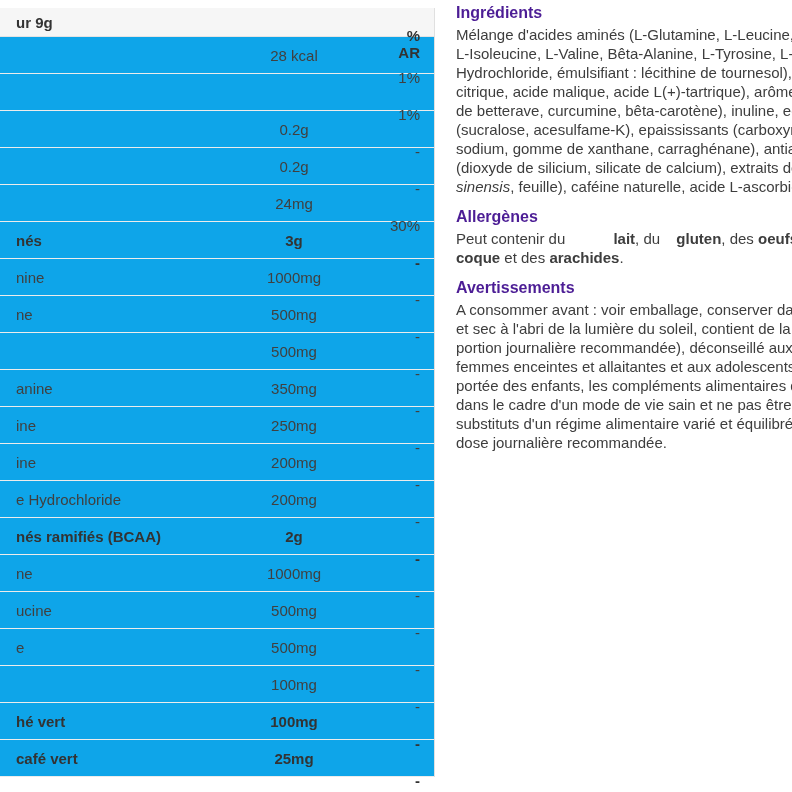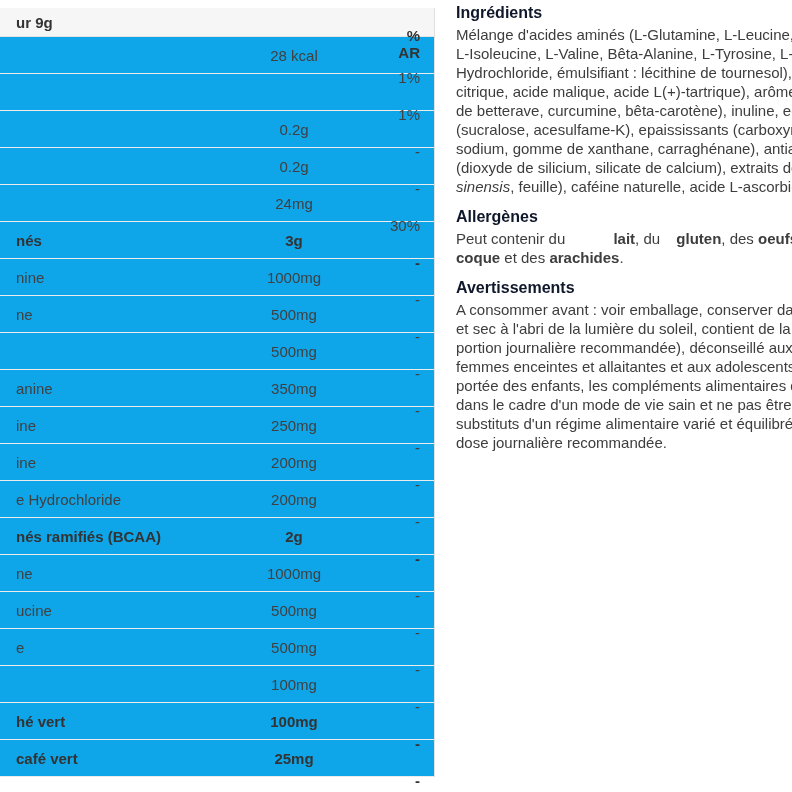--- a/index.html
+++ b/index.html
@@ -16,21 +16,21 @@
          border-bottom:1px solid #ececec;font-size:15px;color:#404040;background:#0ea5e9;}
   .t-row.bold{font-weight:700;color:#333;}
   .t-label{flex:1;padding-left:16px;white-space:nowrap;overflow:hidden;}
   .t-value{width:180px;text-align:center;}
   .t-ar{width:36px;text-align:right;margin-top:44px;}
   .footnote{margin-top:14px;padding-left:2px;font-size:15px;color:#3c3c3c;white-space:nowrap;overflow:hidden;}
 
   
   .info-col{position:absolute;left:456px;top:0;width:336px;padding-top:3px;
             overflow:hidden;font-size:15px;color:#3d3d3d;}
-  .info-col h3{margin:0 0 3px 0;font-size:16px;line-height:19px;font-weight:700;color:#0f172a;}
+  .info-col h3{margin:0 0 3px 0;font-size:16px;line-height:19px;font-weight:700;color:#4c1d95;}
   .lines{margin-bottom:11px;}
   .line{line-height:19px;white-space:nowrap;}
 </style>
 </head>
 <body>
 
 <div class="page">
 
   <div class="table-col">
     <div class="t-box">

